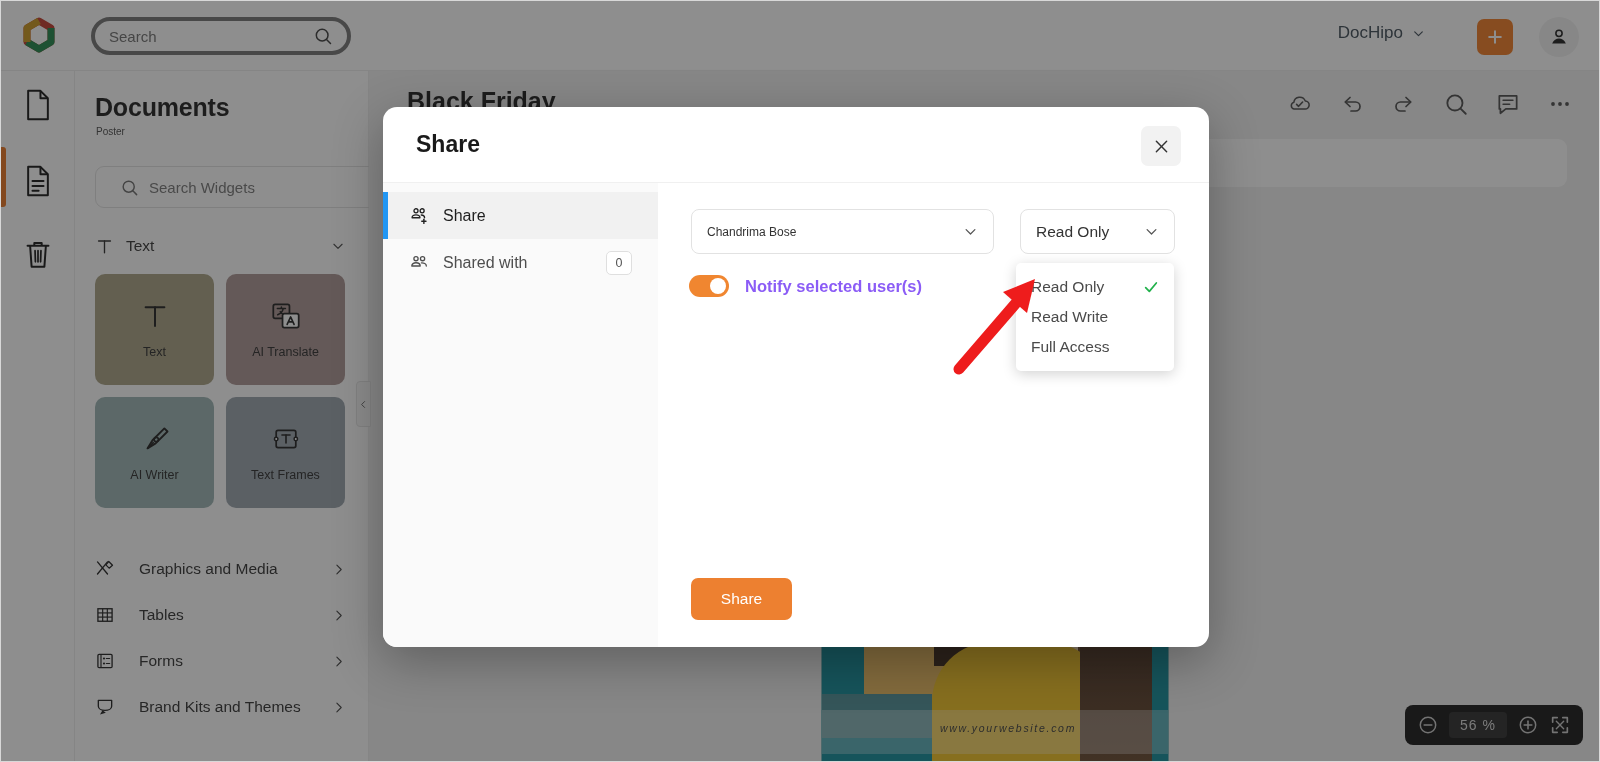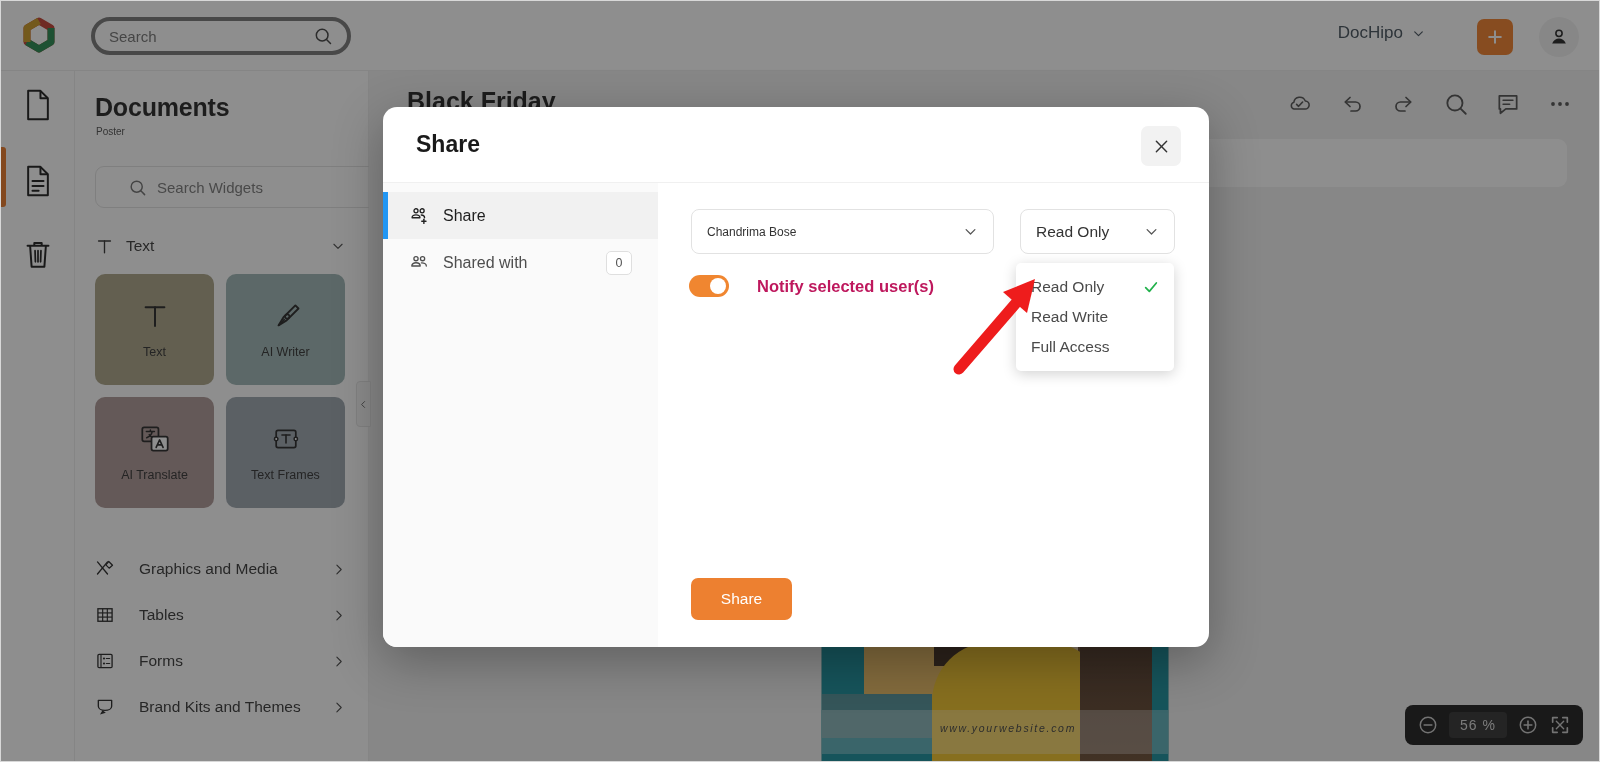--- a/index.html
+++ b/index.html
@@ -64,21 +64,21 @@
   
   .panel {
     position: absolute; left: 74px; top: 70px; width: 294px; height: 692px;
     background: #ffffff; border-right: 1px solid #ececec;
   }
   .panel-title { position: absolute; left: 20px; top: 22px; font-size: 25px; font-weight: bold; color: #1c1c1c; letter-spacing: -0.2px; }
   .panel-sub { position: absolute; left: 21px; top: 55px; font-size: 10px; color: #4a4a4a; }
   .widget-search {
     position: absolute; left: 20px; top: 95px; width: 294px; height: 42px;
     border: 1px solid #e0e0e0; border-radius: 9px;
-    display: flex; align-items: center; gap: 10px; padding: 0 32px;
+    display: flex; align-items: center; gap: 10px; padding: 0 24px;
   }
   .widget-search .ph { font-size: 15px; color: #757575; }
   .sec-head {
     position: absolute; left: 20px; width: 250px; height: 30px;
     display: flex; align-items: center; gap: 12px;
   }
   .sec-head .lbl { font-size: 15.5px; color: #333; flex: 1; }
   .tiles { position: absolute; left: 20px; top: 203px; width: 250px; display: flex; flex-wrap: wrap; gap: 12px; }
   .tile {
     width: 119px; height: 111px; border-radius: 10px;
@@ -184,21 +184,21 @@
     height: 30px; display: flex; align-items: center; padding: 0 15px;
     font-size: 15.5px; color: #4a4a4a;
   }
   .perm-opt .lbl { flex: 1; }
   .notify-row { position: absolute; left: 31px; top: 92px; display: flex; align-items: center; gap: 16px; }
   .toggle { width: 40px; height: 22px; background: #F08630; border-radius: 11px; position: relative; }
   .toggle::after {
     content: ""; position: absolute; right: 3px; top: 3px; width: 16px; height: 16px;
     background: #fff; border-radius: 50%;
   }
-  .notify-lbl { font-size: 16.5px; font-weight: bold; color: #be185d; margin-left: 12px; }
+  .notify-lbl { font-size: 16.5px; font-weight: bold; color: #8b5cf6; }
   .share-btn {
     position: absolute; left: 33px; top: 395px; width: 101px; height: 42px;
     background: #ED8030; border-radius: 7px; color: #fff; font-size: 15.5px;
     display: flex; align-items: center; justify-content: center;
   }
   .arrow-svg { position: absolute; left: 950px; top: 270px; z-index: 9; }
 </style>
 </head>
 <body>
 
@@ -295,36 +295,36 @@
       </div>
 
       <div class="tiles">
         <div class="tile" style="background:#a8a183">
           <svg width="30" height="30" viewBox="0 0 24 24">
             <line x1="4.5" y1="5" x2="19.5" y2="5" stroke="#1e1e1e" stroke-width="1.6" stroke-linecap="round"></line>
             <line x1="12" y1="5" x2="12" y2="20" stroke="#1e1e1e" stroke-width="1.6" stroke-linecap="round"></line>
           </svg>
           <span class="tl">Text</span>
         </div>
-        <div class="tile" style="background:#9bb3b2">
-          <svg width="30" height="30" viewBox="0 0 24 24">
-            <path d="M19.5 3.5 L10 13 L6 19.5 L12.5 15.5 L22 6 Z" fill="none" stroke="#1e1e1e" stroke-width="1.5" stroke-linejoin="round"></path>
-            <circle cx="13" cy="12.4" r="1.7" fill="none" stroke="#1e1e1e" stroke-width="1.3"></circle>
-            <line x1="6" y1="19.5" x2="11" y2="14.5" stroke="#1e1e1e" stroke-width="1.3"></line>
-          </svg>
-          <span class="tl">AI Writer</span>
-        </div>
         <div class="tile" style="background:#ab9492">
           <svg width="30" height="30" viewBox="0 0 26 26">
             <rect x="2" y="3" width="14" height="12" rx="1.6" fill="none" stroke="#1e1e1e" stroke-width="1.5"></rect>
             <path d="M5.5 6.6h7 M9 5.3v1.3 M10.6 6.6c-.6 3-3 4.6-4.8 5.3 M8 9.2c.9 1.5 2.4 2.3 4 2.7" fill="none" stroke="#1e1e1e" stroke-width="1.3" stroke-linecap="round"></path>
             <rect x="10" y="11" width="14" height="12" rx="1.6" fill="#fff" stroke="#1e1e1e" stroke-width="1.5"></rect>
             <path d="M14 20.3 L17 13.8 L20 20.3 M15.1 18.1h3.8" fill="none" stroke="#1e1e1e" stroke-width="1.4" stroke-linecap="round" stroke-linejoin="round"></path>
           </svg>
           <span class="tl">AI Translate</span>
+        </div>
+        <div class="tile" style="background:#9bb3b2">
+          <svg width="30" height="30" viewBox="0 0 24 24">
+            <path d="M19.5 3.5 L10 13 L6 19.5 L12.5 15.5 L22 6 Z" fill="none" stroke="#1e1e1e" stroke-width="1.5" stroke-linejoin="round"></path>
+            <circle cx="13" cy="12.4" r="1.7" fill="none" stroke="#1e1e1e" stroke-width="1.3"></circle>
+            <line x1="6" y1="19.5" x2="11" y2="14.5" stroke="#1e1e1e" stroke-width="1.3"></line>
+          </svg>
+          <span class="tl">AI Writer</span>
         </div>
         <div class="tile" style="background:#98a2ab">
           <svg width="30" height="30" viewBox="0 0 26 26">
             <rect x="4.5" y="5.5" width="17" height="15" rx="1.6" fill="none" stroke="#1e1e1e" stroke-width="1.5"></rect>
             <line x1="9.5" y1="9.5" x2="16.5" y2="9.5" stroke="#1e1e1e" stroke-width="1.4" stroke-linecap="round"></line>
             <line x1="13" y1="9.5" x2="13" y2="16.5" stroke="#1e1e1e" stroke-width="1.4" stroke-linecap="round"></line>
             <circle cx="4.5" cy="13" r="1.5" fill="#fff" stroke="#1e1e1e" stroke-width="1.3"></circle>
             <circle cx="21.5" cy="13" r="1.5" fill="#fff" stroke="#1e1e1e" stroke-width="1.3"></circle>
           </svg>
           <span class="tl">Text Frames</span>

